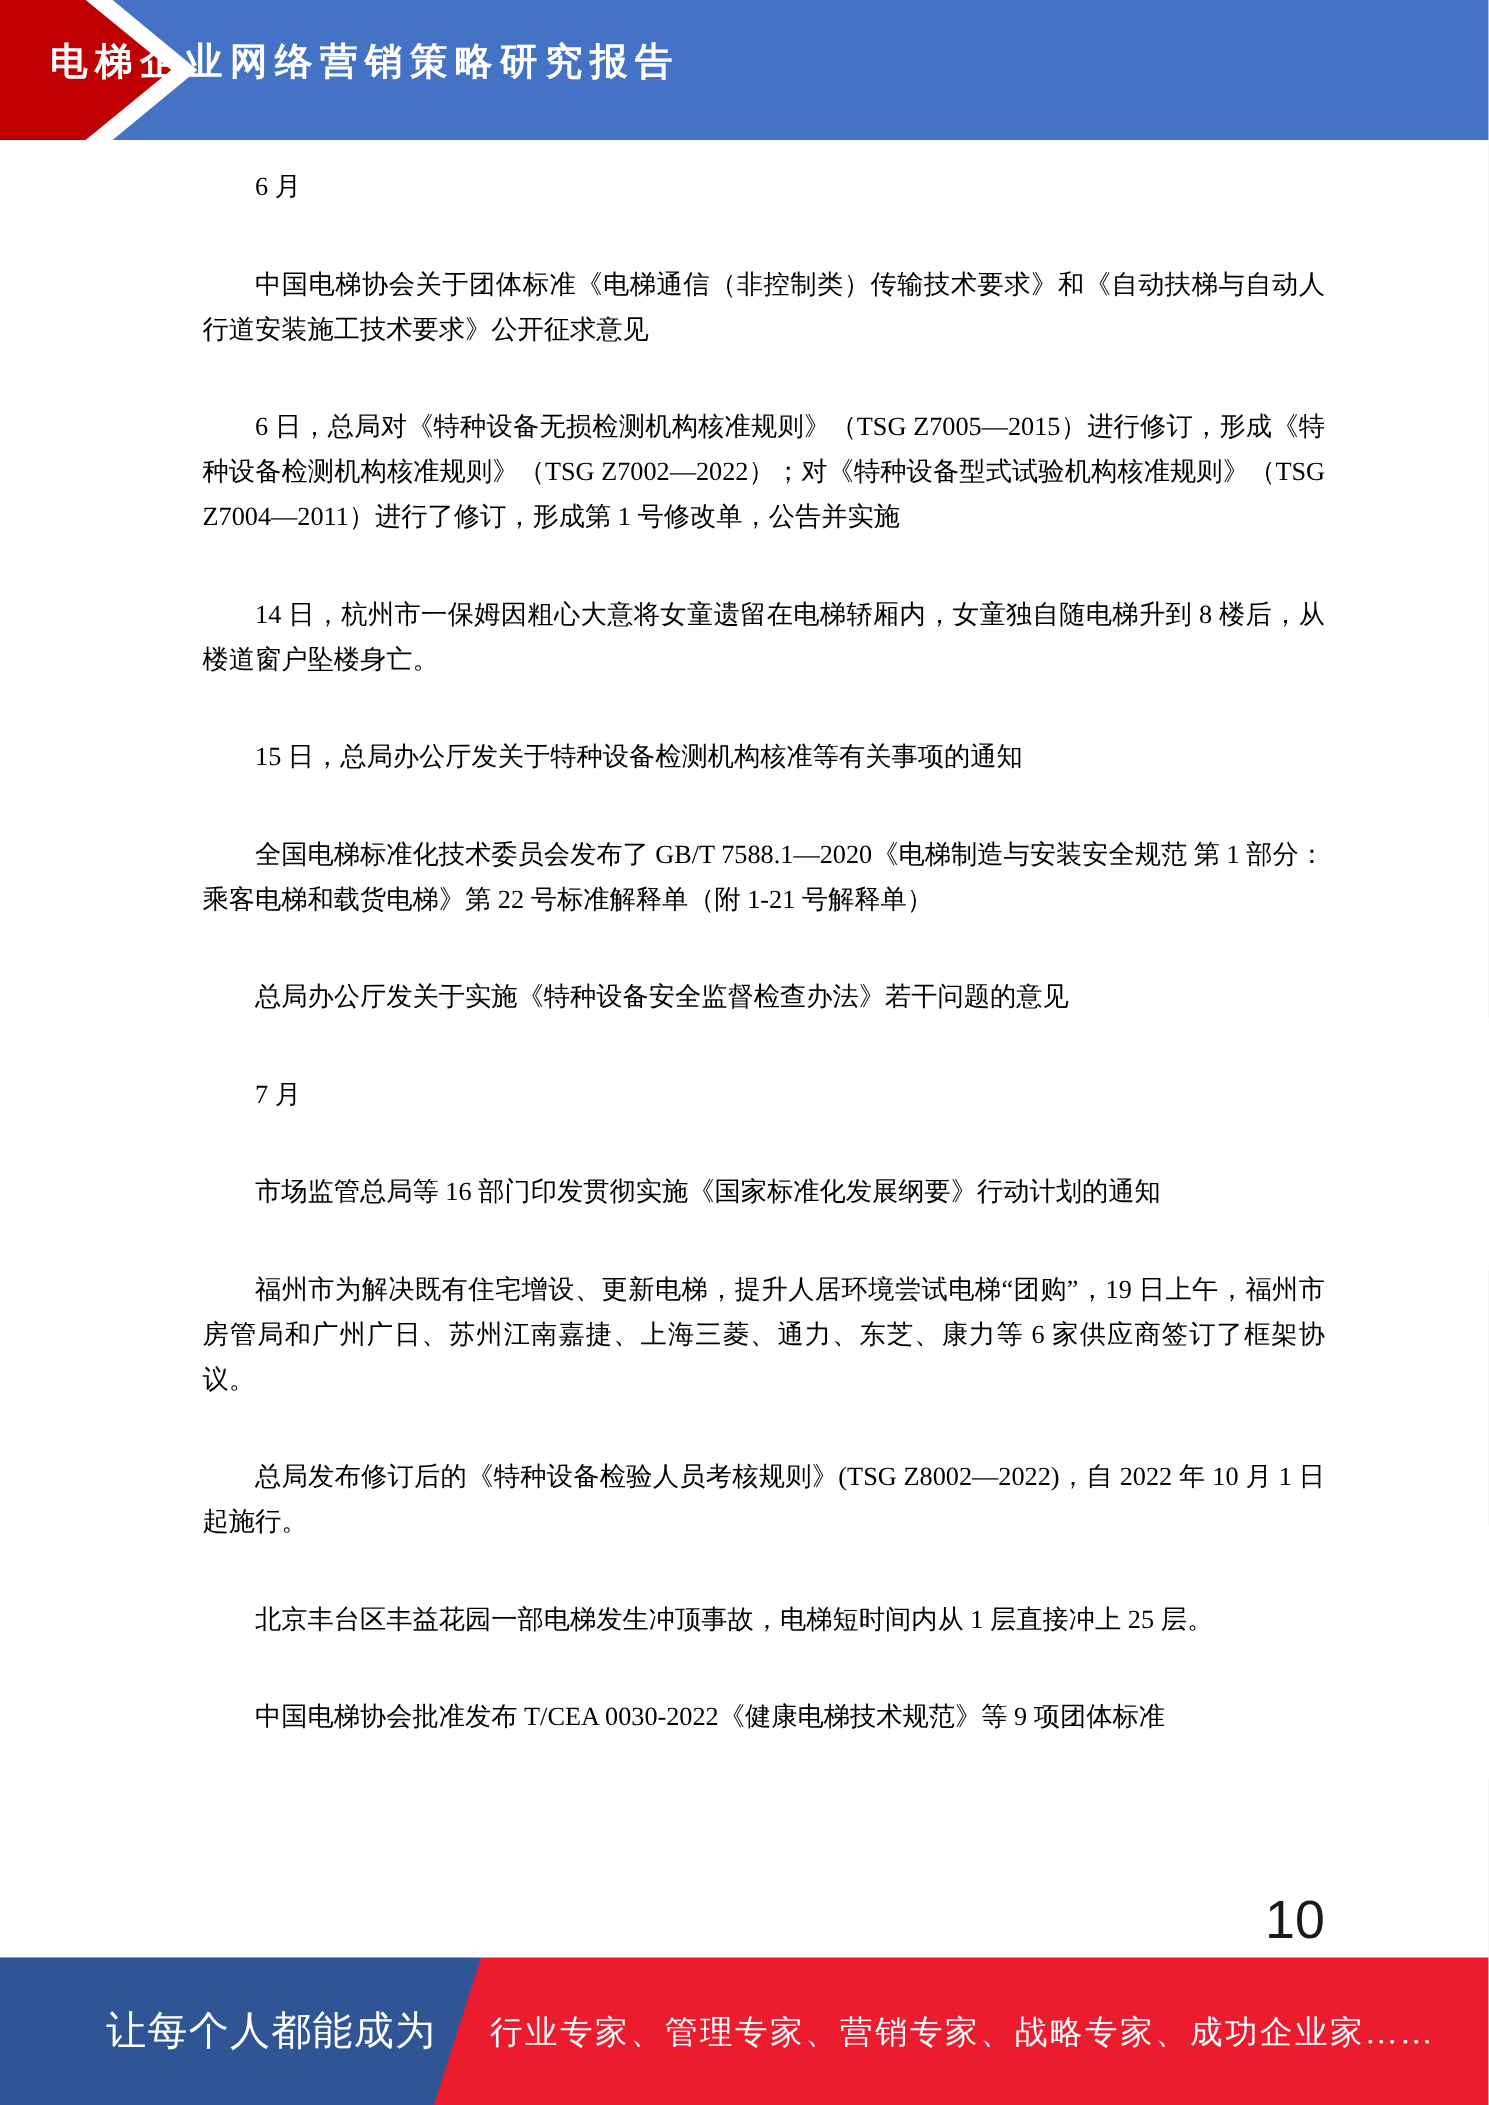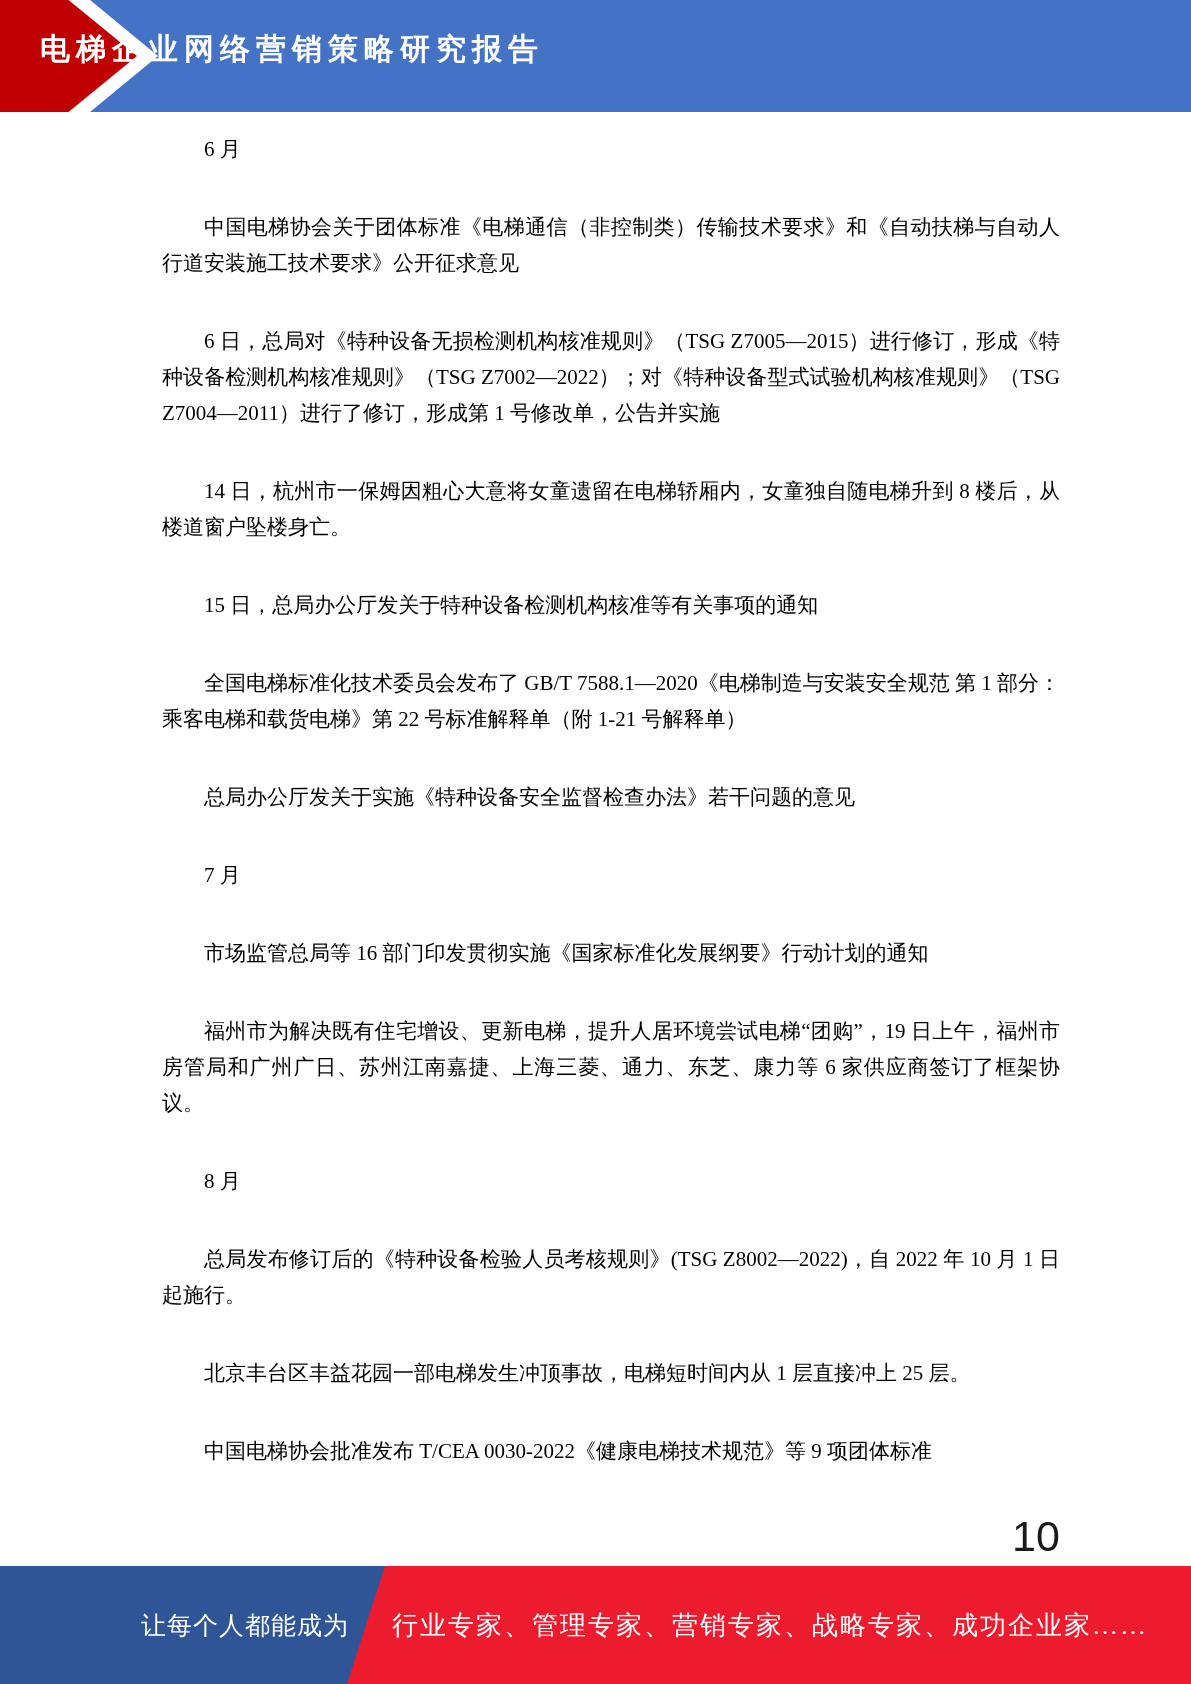--- a/index.html
+++ b/index.html
@@ -95,21 +95,21 @@
     clip-path: polygon(0 0, 385px 0, 347px 100%, 0 100%);
   }
   .footer .left-text {
     position: absolute;
     left: 0; top: 0;
     width: 349px; height: 100%;
     display: flex;
     align-items: center;
     justify-content: flex-end;
     color: #ffffff;
-    font-size: 25px;
+    font-size: 32px;
     letter-spacing: 1px;
     white-space: nowrap;
   }
   .footer .right-text {
     position: absolute;
     left: 392px; top: 0;
     right: 0; height: 100%;
     display: flex;
     align-items: center;
     color: #ffffff;
@@ -137,21 +137,20 @@
       <p class="para">6 月</p>
       <p class="para">中国电梯协会关于团体标准《电梯通信（非控制类）传输技术要求》和《自动扶梯与自动人行道安装施工技术要求》公开征求意见</p>
       <p class="para">6 日，总局对《特种设备无损检测机构核准规则》（TSG Z7005—2015）进行修订，形成《特种设备检测机构核准规则》（TSG Z7002—2022）；对《特种设备型式试验机构核准规则》（TSG Z7004—2011）进行了修订，形成第 1 号修改单，公告并实施</p>
       <p class="para">14 日，杭州市一保姆因粗心大意将女童遗留在电梯轿厢内，女童独自随电梯升到 8 楼后，从楼道窗户坠楼身亡。</p>
       <p class="para">15 日，总局办公厅发关于特种设备检测机构核准等有关事项的通知</p>
       <p class="para">全国电梯标准化技术委员会发布了 GB/T 7588.1—2020《电梯制造与安装安全规范 第 1 部分：乘客电梯和载货电梯》第 22 号标准解释单（附 1-21 号解释单）</p>
       <p class="para">总局办公厅发关于实施《特种设备安全监督检查办法》若干问题的意见</p>
       <p class="para">7 月</p>
       <p class="para">市场监管总局等 16 部门印发贯彻实施《国家标准化发展纲要》行动计划的通知</p>
       <p class="para">福州市为解决既有住宅增设、更新电梯，提升人居环境尝试电梯“团购”，19 日上午，福州市房管局和广州广日、苏州江南嘉捷、上海三菱、通力、东芝、康力等 6 家供应商签订了框架协议。</p>
-      <p class="para">8 月</p>
       <p class="para">总局发布修订后的《特种设备检验人员考核规则》(TSG Z8002—2022)，自 2022 年 10 月 1 日起施行。</p>
       <p class="para">北京丰台区丰益花园一部电梯发生冲顶事故，电梯短时间内从 1 层直接冲上 25 层。</p>
       <p class="para">中国电梯协会批准发布 T/CEA 0030-2022《健康电梯技术规范》等 9 项团体标准</p>
     </main>
 
   <div class="page-number">10</div>
 
   <footer class="footer">
     <div class="left-band"></div>
     <div class="left-text">让每个人都能成为</div>

